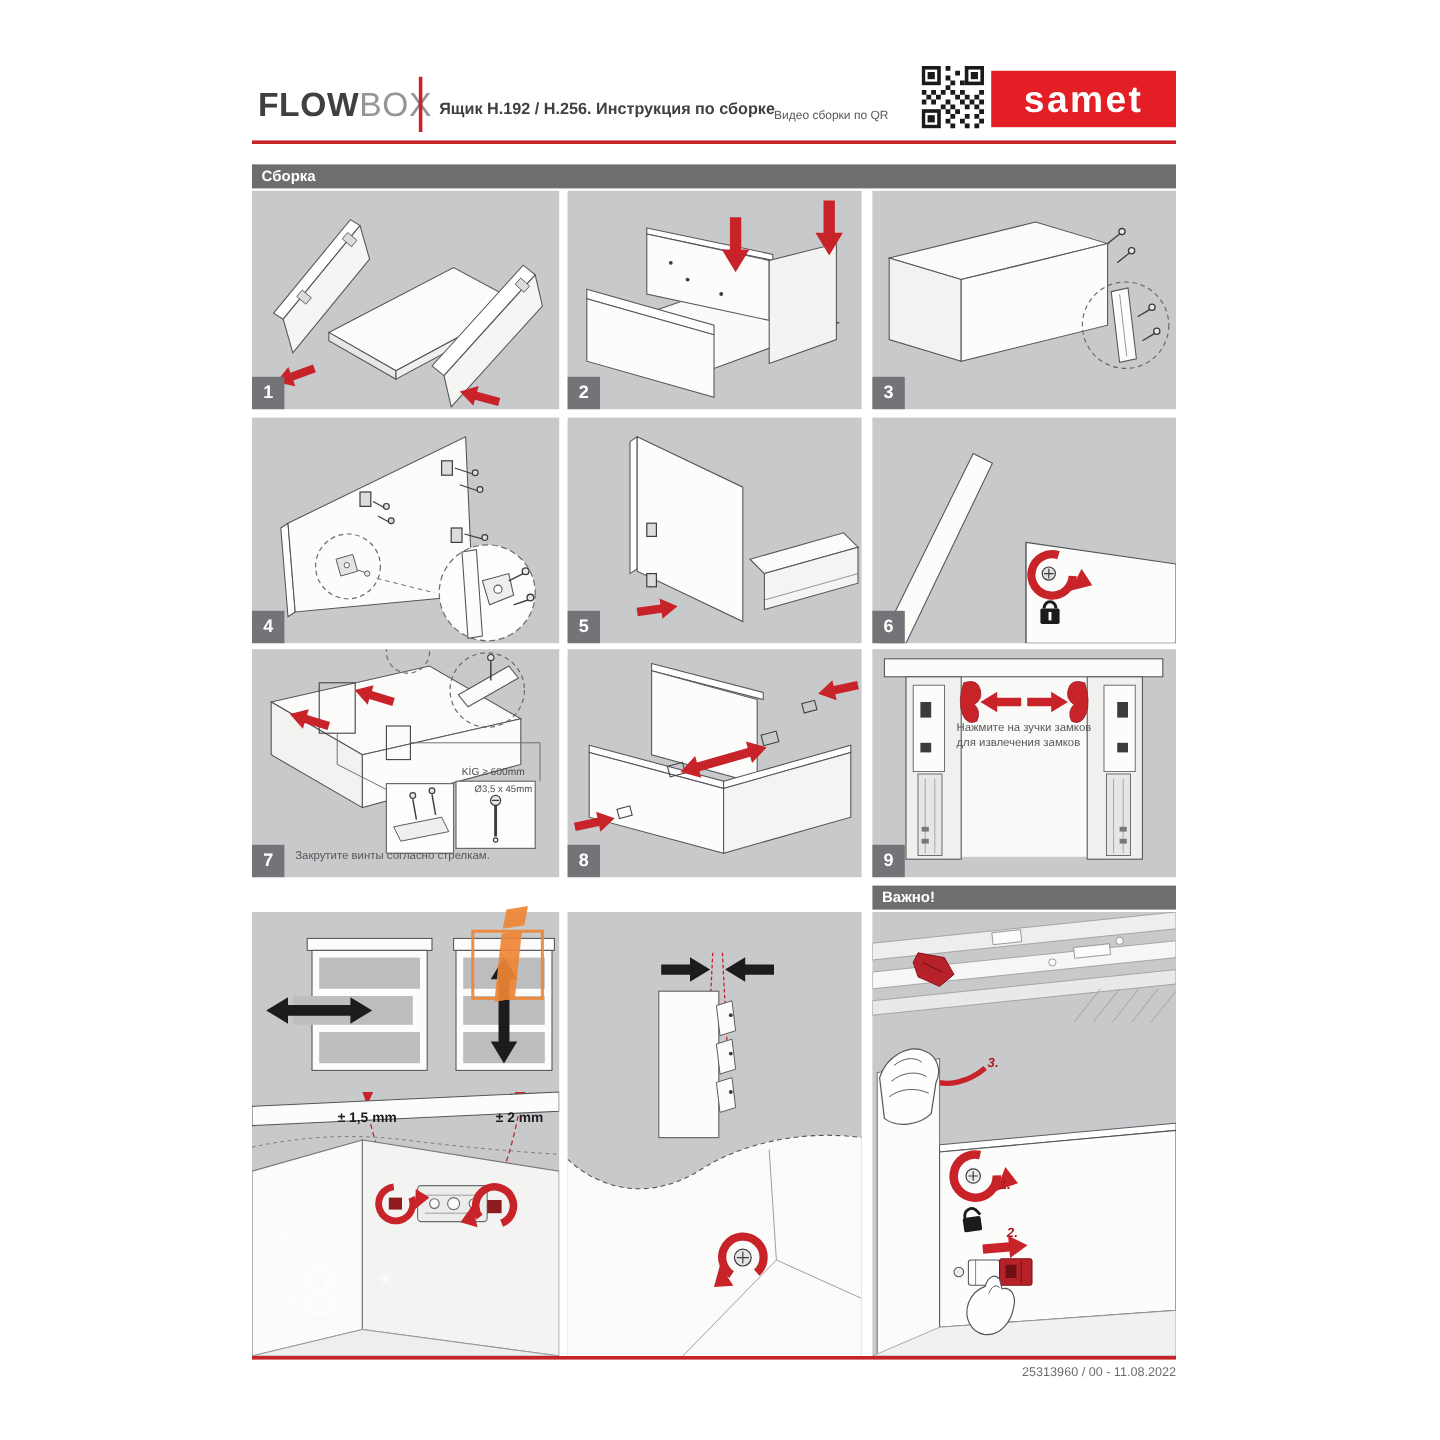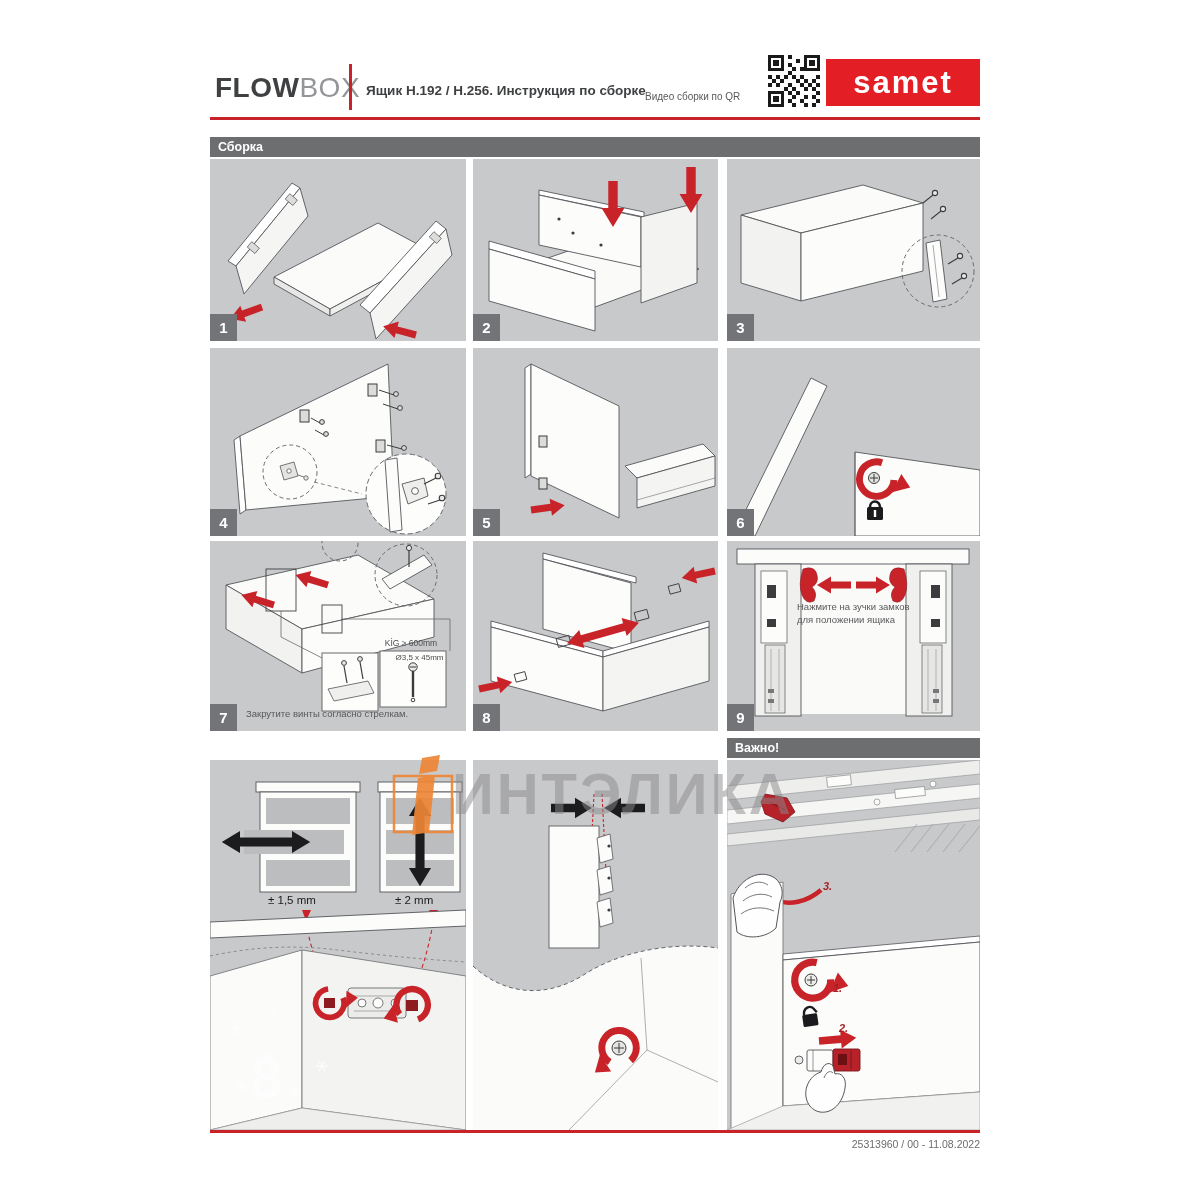--- a/index.html
+++ b/index.html
@@ -20,21 +20,21 @@
        font-size:12.5px;line-height:20px;padding-left:8px;box-sizing:border-box;}
   .panel{position:absolute;background:#c8c9cb;}
   .panel svg.ill{position:absolute;left:0;top:0;}
   .badge{position:absolute;left:0;bottom:0;width:27px;height:27px;background:#737477;
          color:#ffffff;font-weight:bold;font-size:15px;display:flex;align-items:center;
          justify-content:center;}
   .note{position:absolute;color:#57585a;font-size:9.5px;line-height:1.35;}
   .cap7{position:absolute;left:36px;top:167px;width:212px;font-size:9.5px;font-weight:normal;color:#57585a;}
   .kig{position:absolute;left:150px;top:97px;width:102px;font-size:8.5px;color:#4c4d4f;text-align:center;}
   .scr{position:absolute;left:171px;top:112px;width:57px;font-size:8px;color:#4c4d4f;text-align:center;margin-left:10px;}
-  .mm{position:absolute;color:#1b1b1d;font-weight:normal;font-size:11.5px;}
+  .mm{position:absolute;color:#1b1b1d;font-weight:bold;font-size:11.5px;text-align:center;margin-top:32px;}
   .numlab{position:absolute;color:#a81e24;font-weight:bold;font-style:italic;font-size:11px;}
   .wm-text{position:absolute;left:452px;top:760px;font-size:58px;font-weight:700;letter-spacing:3px;
            color:rgba(138,138,140,.5);z-index:40;pointer-events:none;white-space:nowrap;}
   .wm-eight{position:absolute;left:250px;top:1044px;font-size:58px;font-weight:800;
             color:rgba(255,255,255,.5);z-index:39;pointer-events:none;}
   .wm-logo{position:absolute;left:386px;top:752px;z-index:41;pointer-events:none;opacity:.92;}
   .frule{position:absolute;left:210px;top:1130px;width:770px;height:3px;background:#c9232a;}
   .foot{position:absolute;left:700px;top:1138px;width:280px;text-align:right;font-size:10.5px;color:#6b6c6e;}
 </style>
 </head>
@@ -350,21 +350,21 @@
         </g>
       <g fill="#c9232a" stroke="#8e1b20" stroke-width="0.6">
         <path d="M76,28 q12,-4 14,6 q2,8 -5,12 q6,6 2,14 q-8,4 -12,-6 q-4,-10 1,-26 z"></path>
         <path d="M177,28 q-12,-4 -14,6 q-2,8 5,12 q-6,6 -2,14 q8,4 12,-6 q4,-10 -1,-26 z"></path>
       </g>
       <g fill="#c9232a">
         <use href="#arr" transform="translate(124,44) rotate(180)"></use>
         <use href="#arr" transform="translate(129,44)"></use>
       </g>
     </svg>
-    <div class="note" style="left:70px;top:60px;width:120px">Нажмите на зучки замков для положении ящика</div>
+    <div class="note" style="left:70px;top:60px;width:120px">Нажмите на зучки замков для извлечения замков</div>
     <div class="badge">9</div>
   </div>
 
   <div class="bar" style="left:727px;top:738px;width:253px">Важно!</div>
 
   <div class="panel" style="left:210px;top:760px;width:256px;height:370px">
     <svg class="ill" width="256" height="370" viewBox="0 0 256 370">
       <g stroke="#55565a" stroke-width="0.9">
         <rect x="46" y="22" width="104" height="10" fill="#fcfcfb"></rect>
         <rect x="50" y="32" width="96" height="100" fill="#fcfcfb"></rect>
@@ -541,19 +541,18 @@
     <div class="numlab" style="left:96px;top:120px">3.</div>
     <div class="numlab" style="left:106px;top:222px">1.</div>
     <div class="numlab" style="left:112px;top:262px">2.</div>
   </div>
 
   <svg class="wm-logo" width="78" height="88" viewBox="0 0 78 88">
     <rect x="8" y="24" width="58" height="56" fill="none" stroke="#ee8636" stroke-width="2.5"></rect>
     <polygon points="36,6 54,3 51,19 33,22" fill="#ee8636"></polygon>
     <polygon points="32,26 49,23 43,80 26,83" fill="#ee8636"></polygon>
   </svg>
-  <div class="wm-text">ИНТЭЛИКА</div>
   <div class="wm-eight">8</div>
 
   <div class="frule"></div>
   <div class="foot">25313960 / 00 - 11.08.2022</div>
 
 </div>
 
 </body></html>

